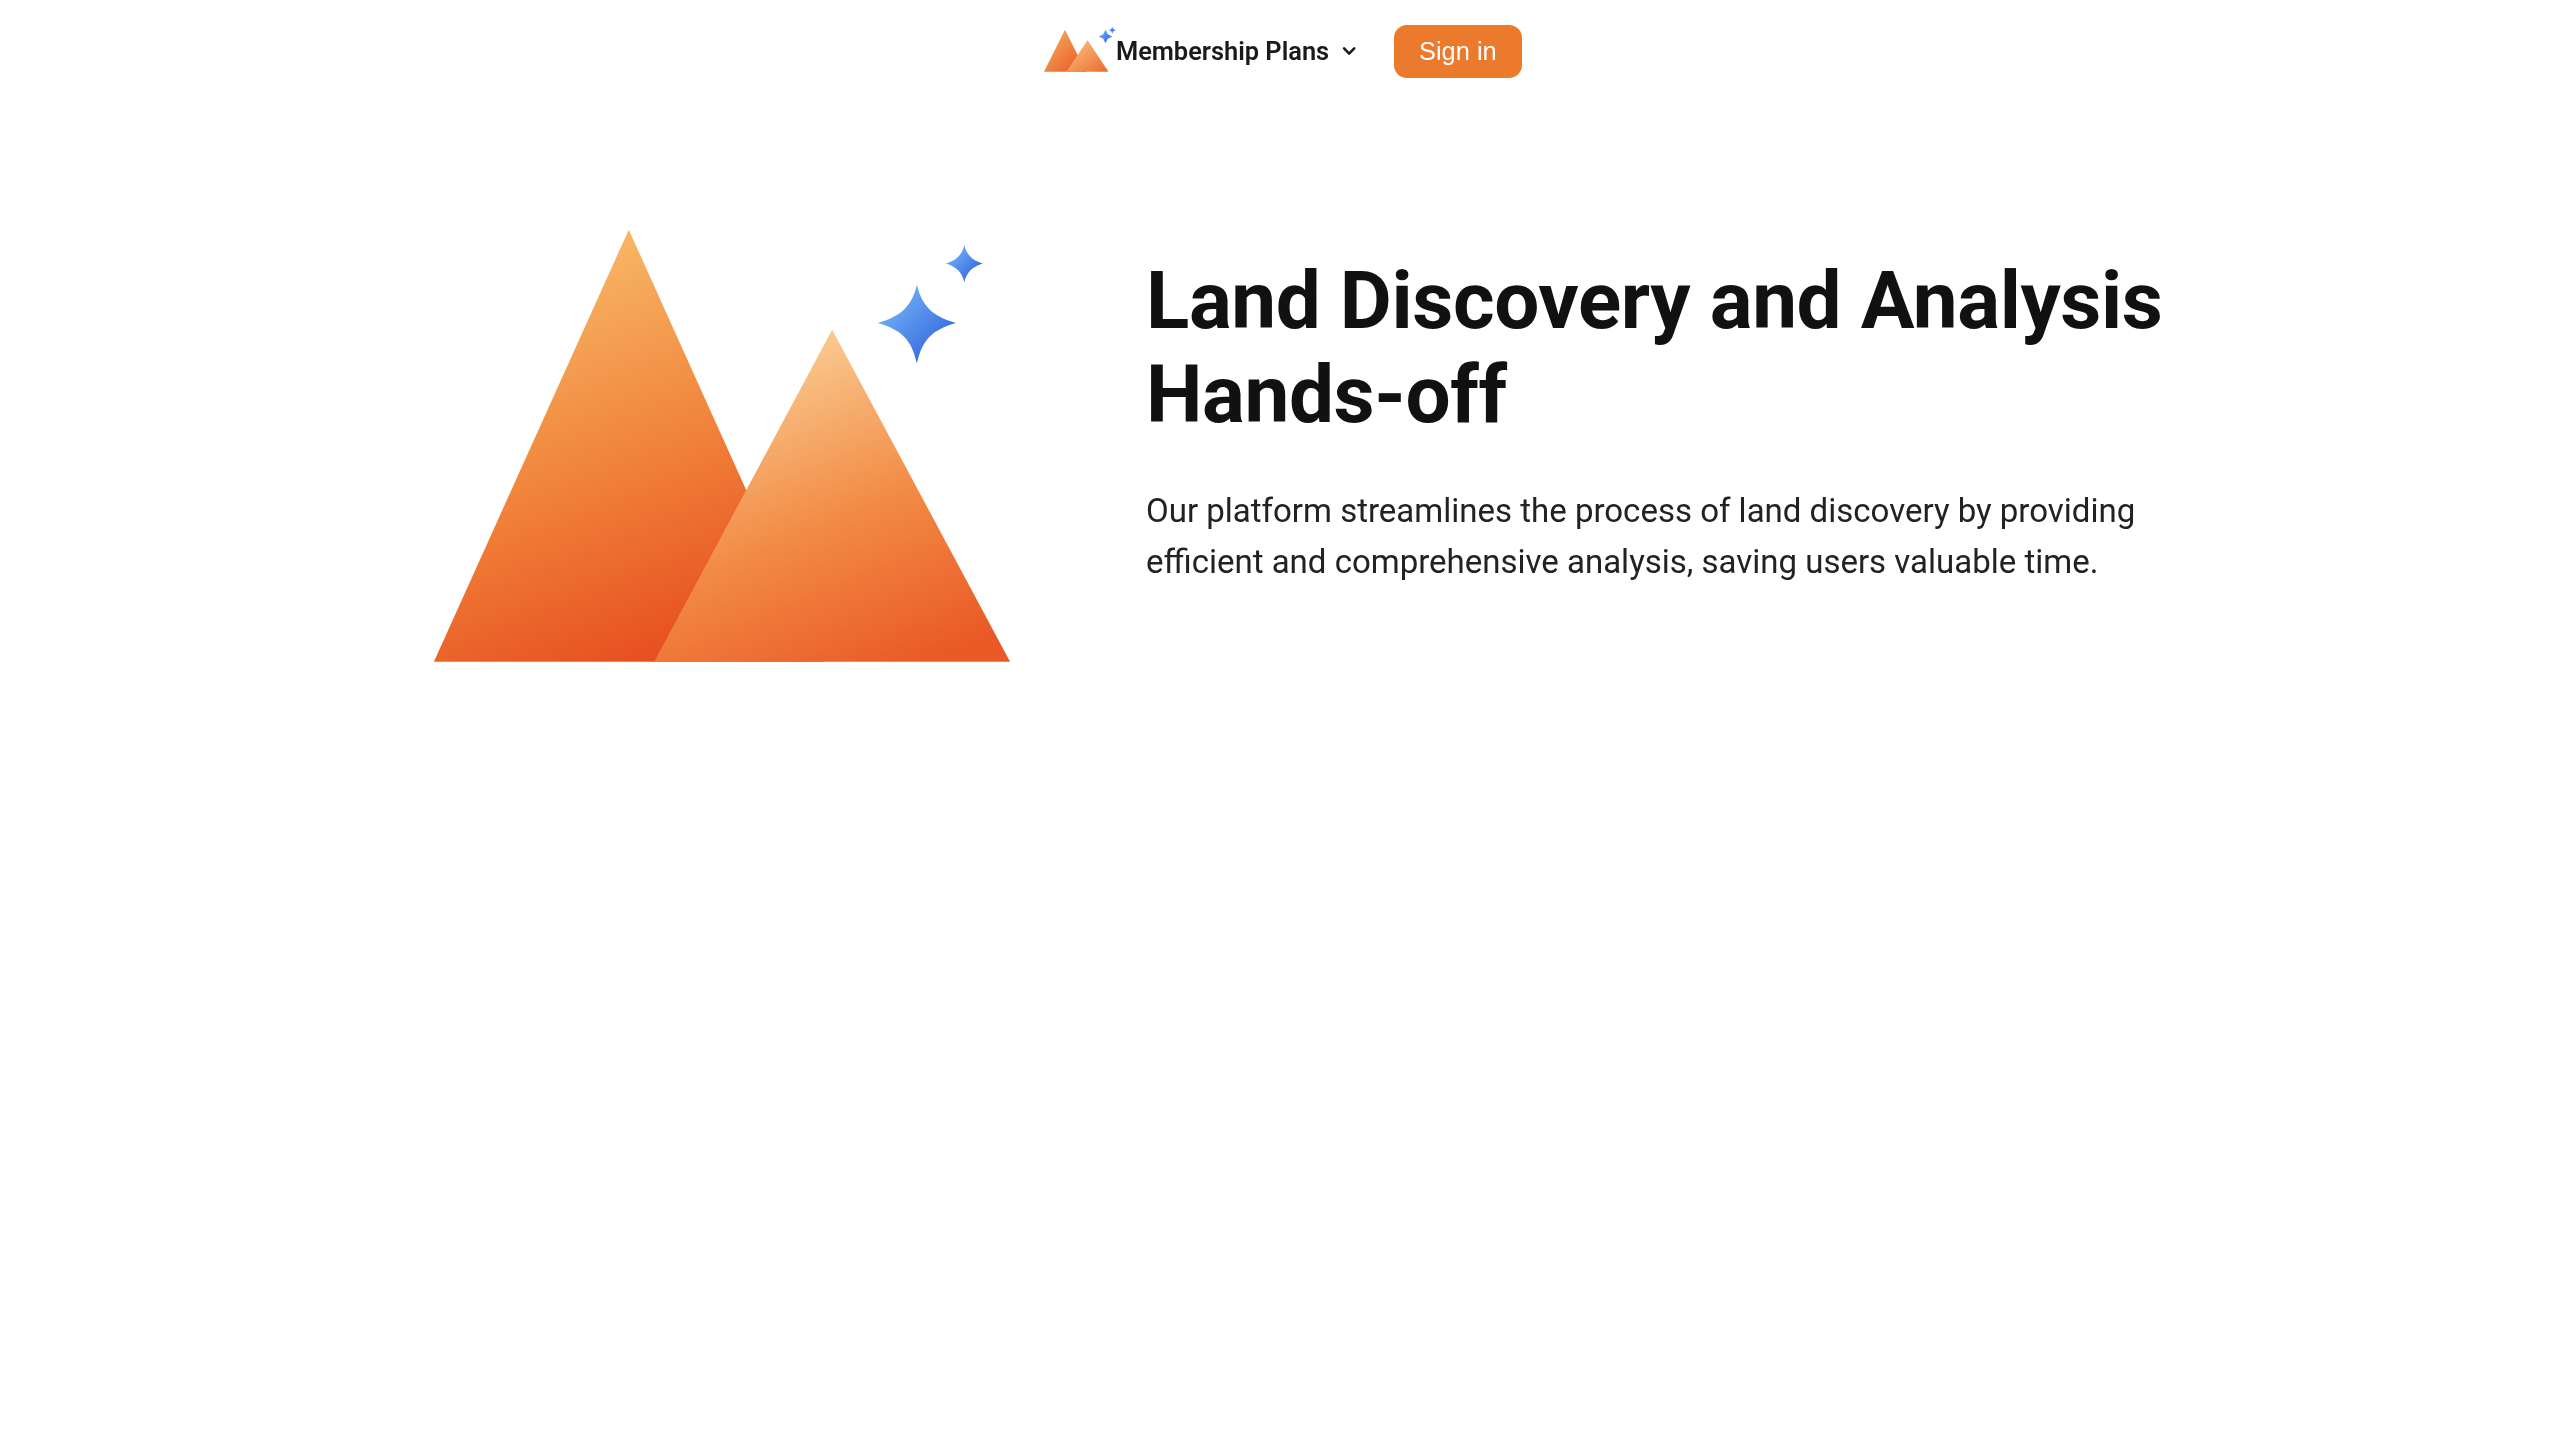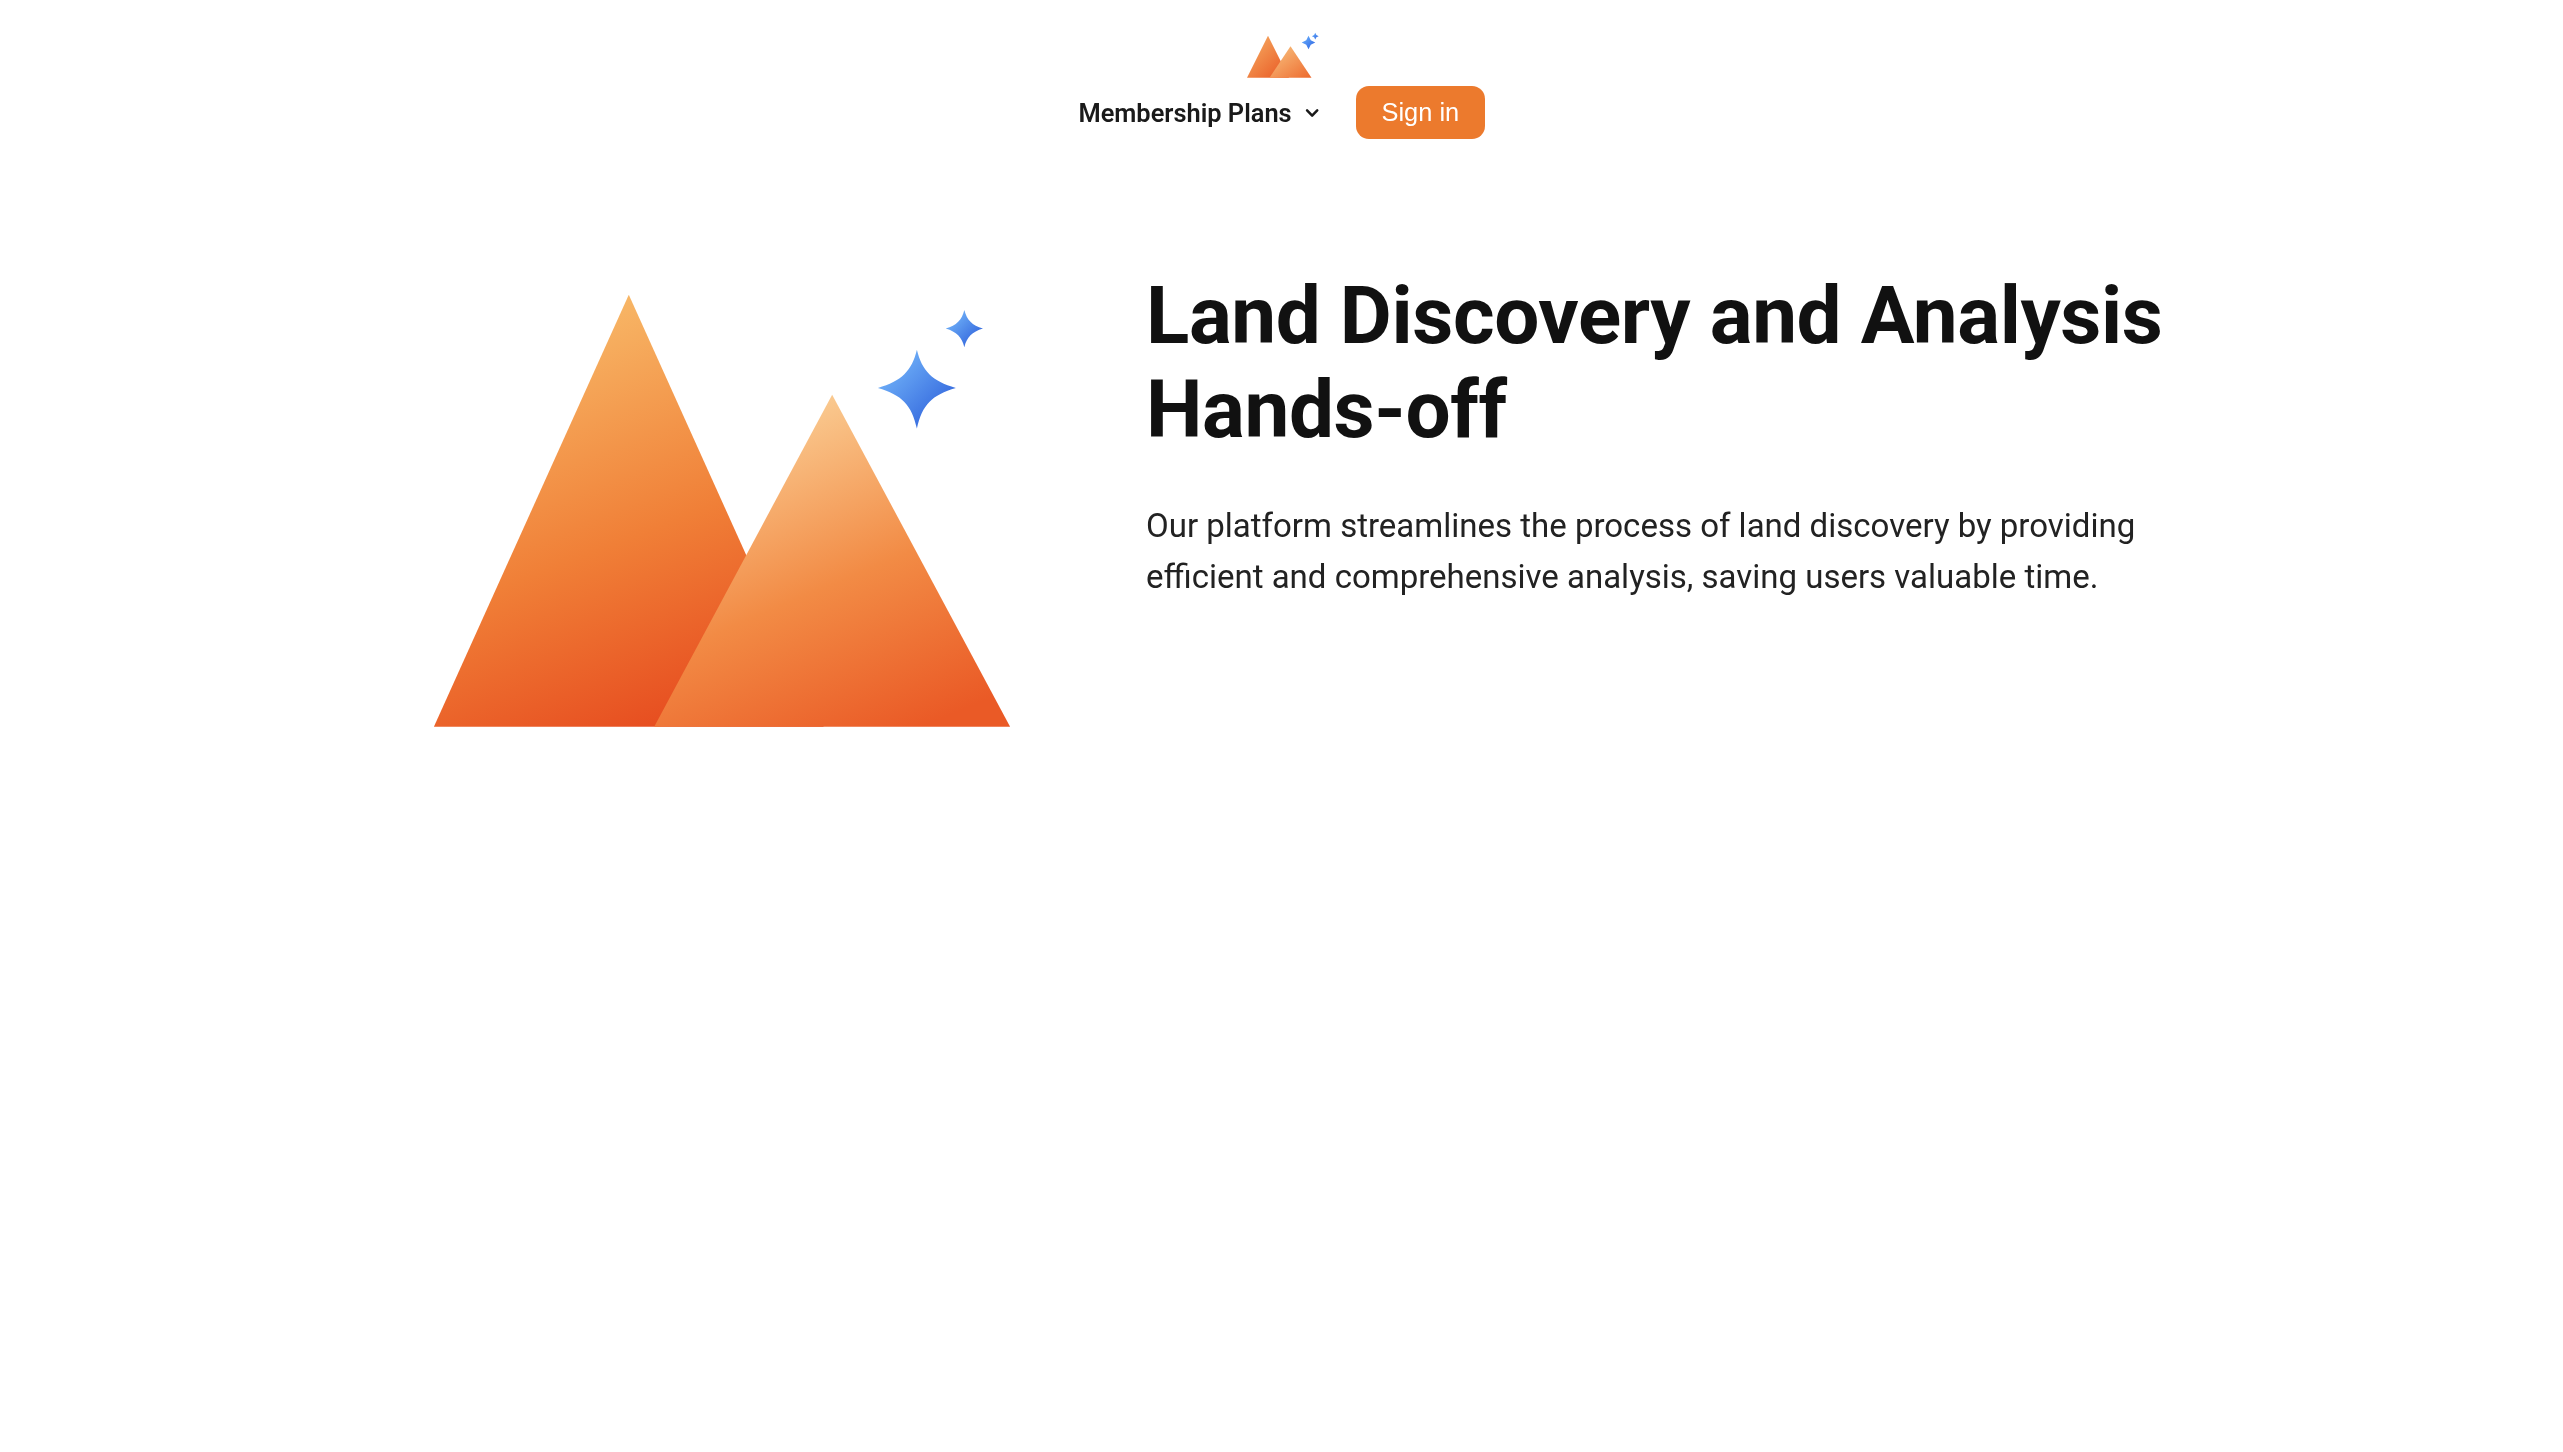--- a/index.html
+++ b/index.html
@@ -7,22 +7,21 @@
     font-family: -apple-system, BlinkMacSystemFont, "Segoe UI", Roboto, "Helvetica Neue", Arial, sans-serif;
     background: #ffffff;
     color: #1a1a1a;
     overflow-y: scroll;
   }
   
   .header {
     display: flex;
     align-items: center;
     justify-content: center;
-    padding: 28px 41px;
-    flex-direction: column;
+    padding: 22px 41px;
   }
   .logo-small {
     width: 75px;
     height: 58px;
     display: flex;
     align-items: center;
     justify-content: flex-start;
   }
   .header-right {
     display: flex;
@@ -51,20 +50,21 @@
     font-size: 25.4px;
     font-weight: 500;
     padding: 12px 25.4px;
     border: none;
     border-radius: 13px;
     cursor: pointer;
   }
   
   .hero {
     display: flex;
+    align-items: center;
     justify-content: center;
     gap: 102px;
     padding: 102px 153px 102px 153px;
   }
   .hero-logo {
     flex: 0 0 auto;
     width: 644px;
     display: flex;
     align-items: center;
     justify-content: center;

